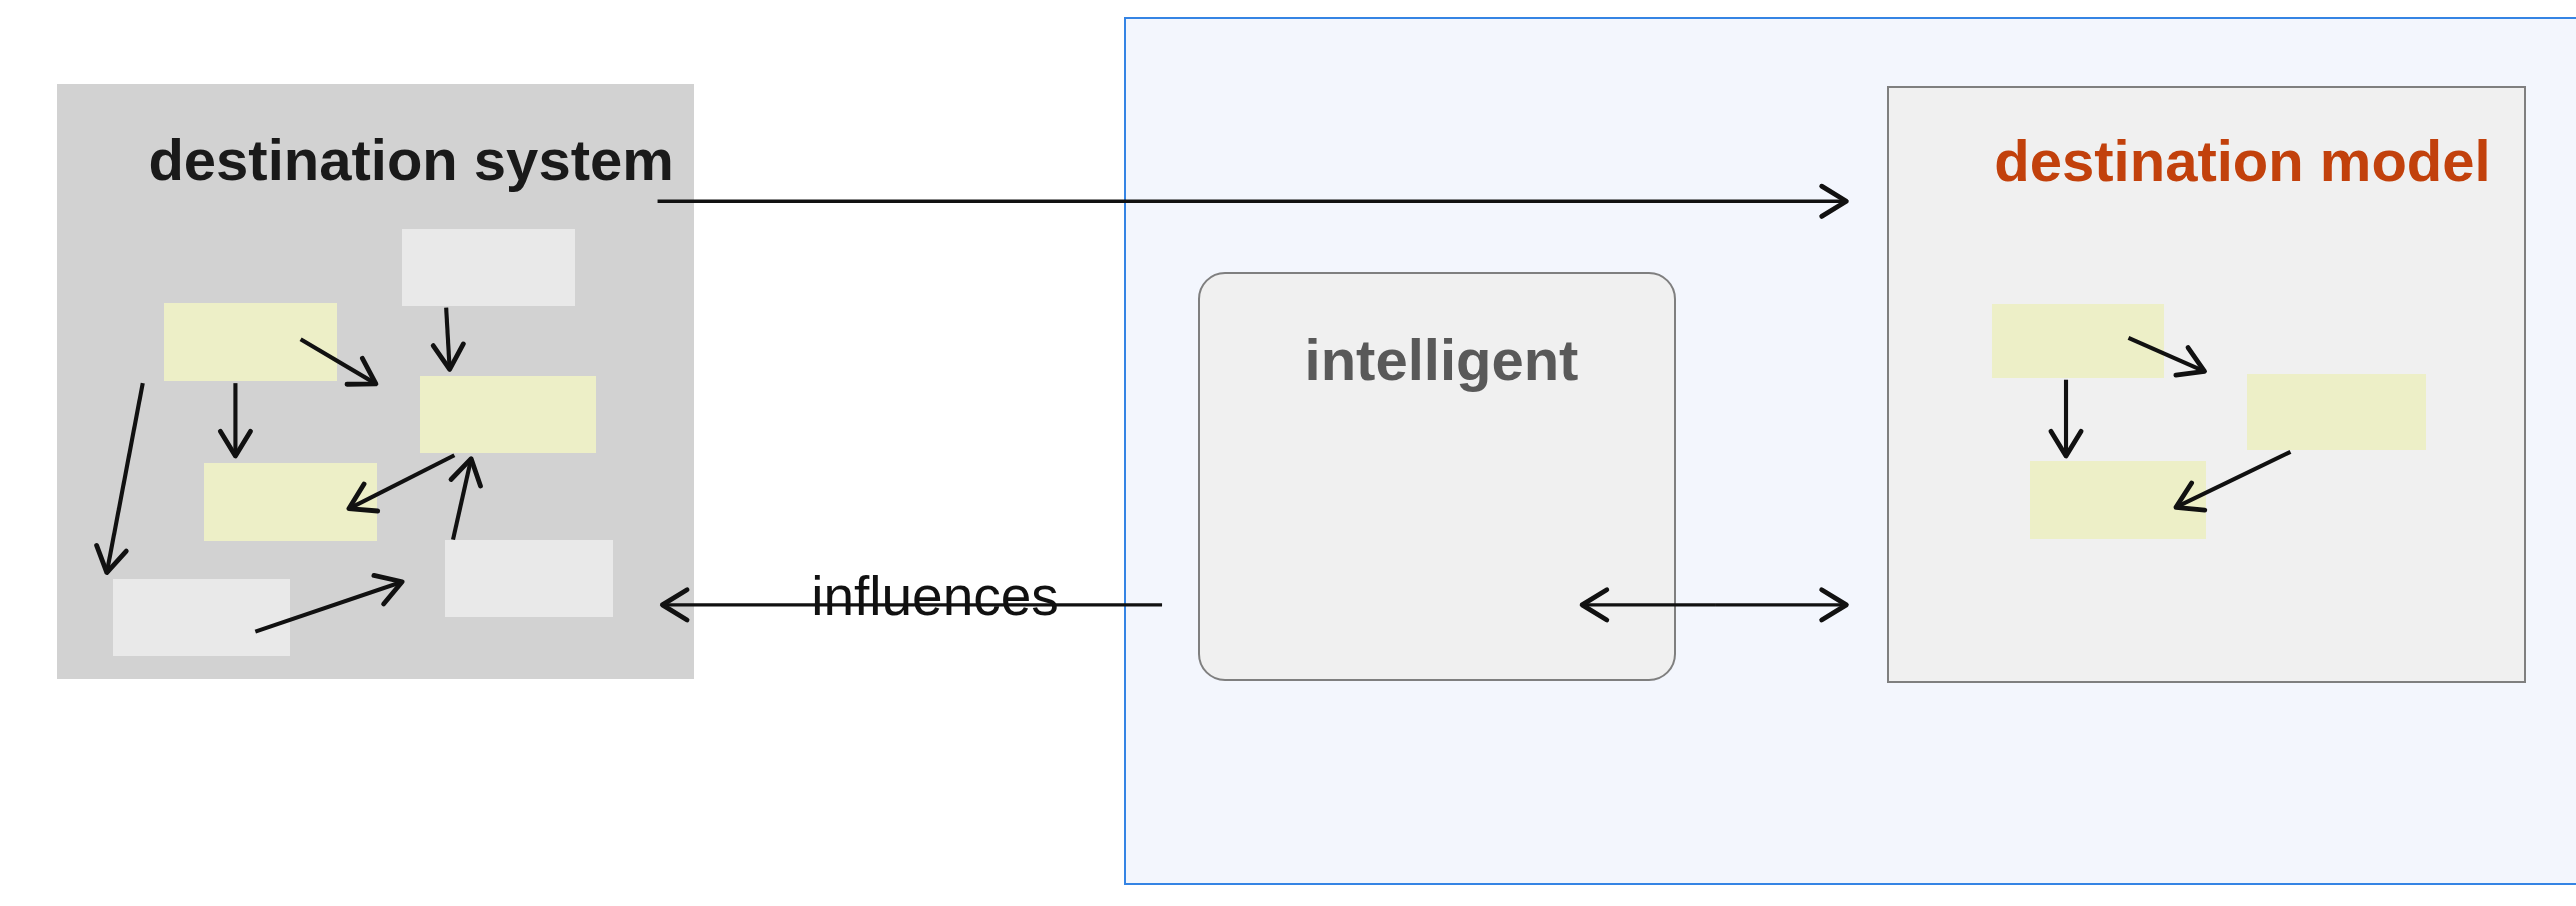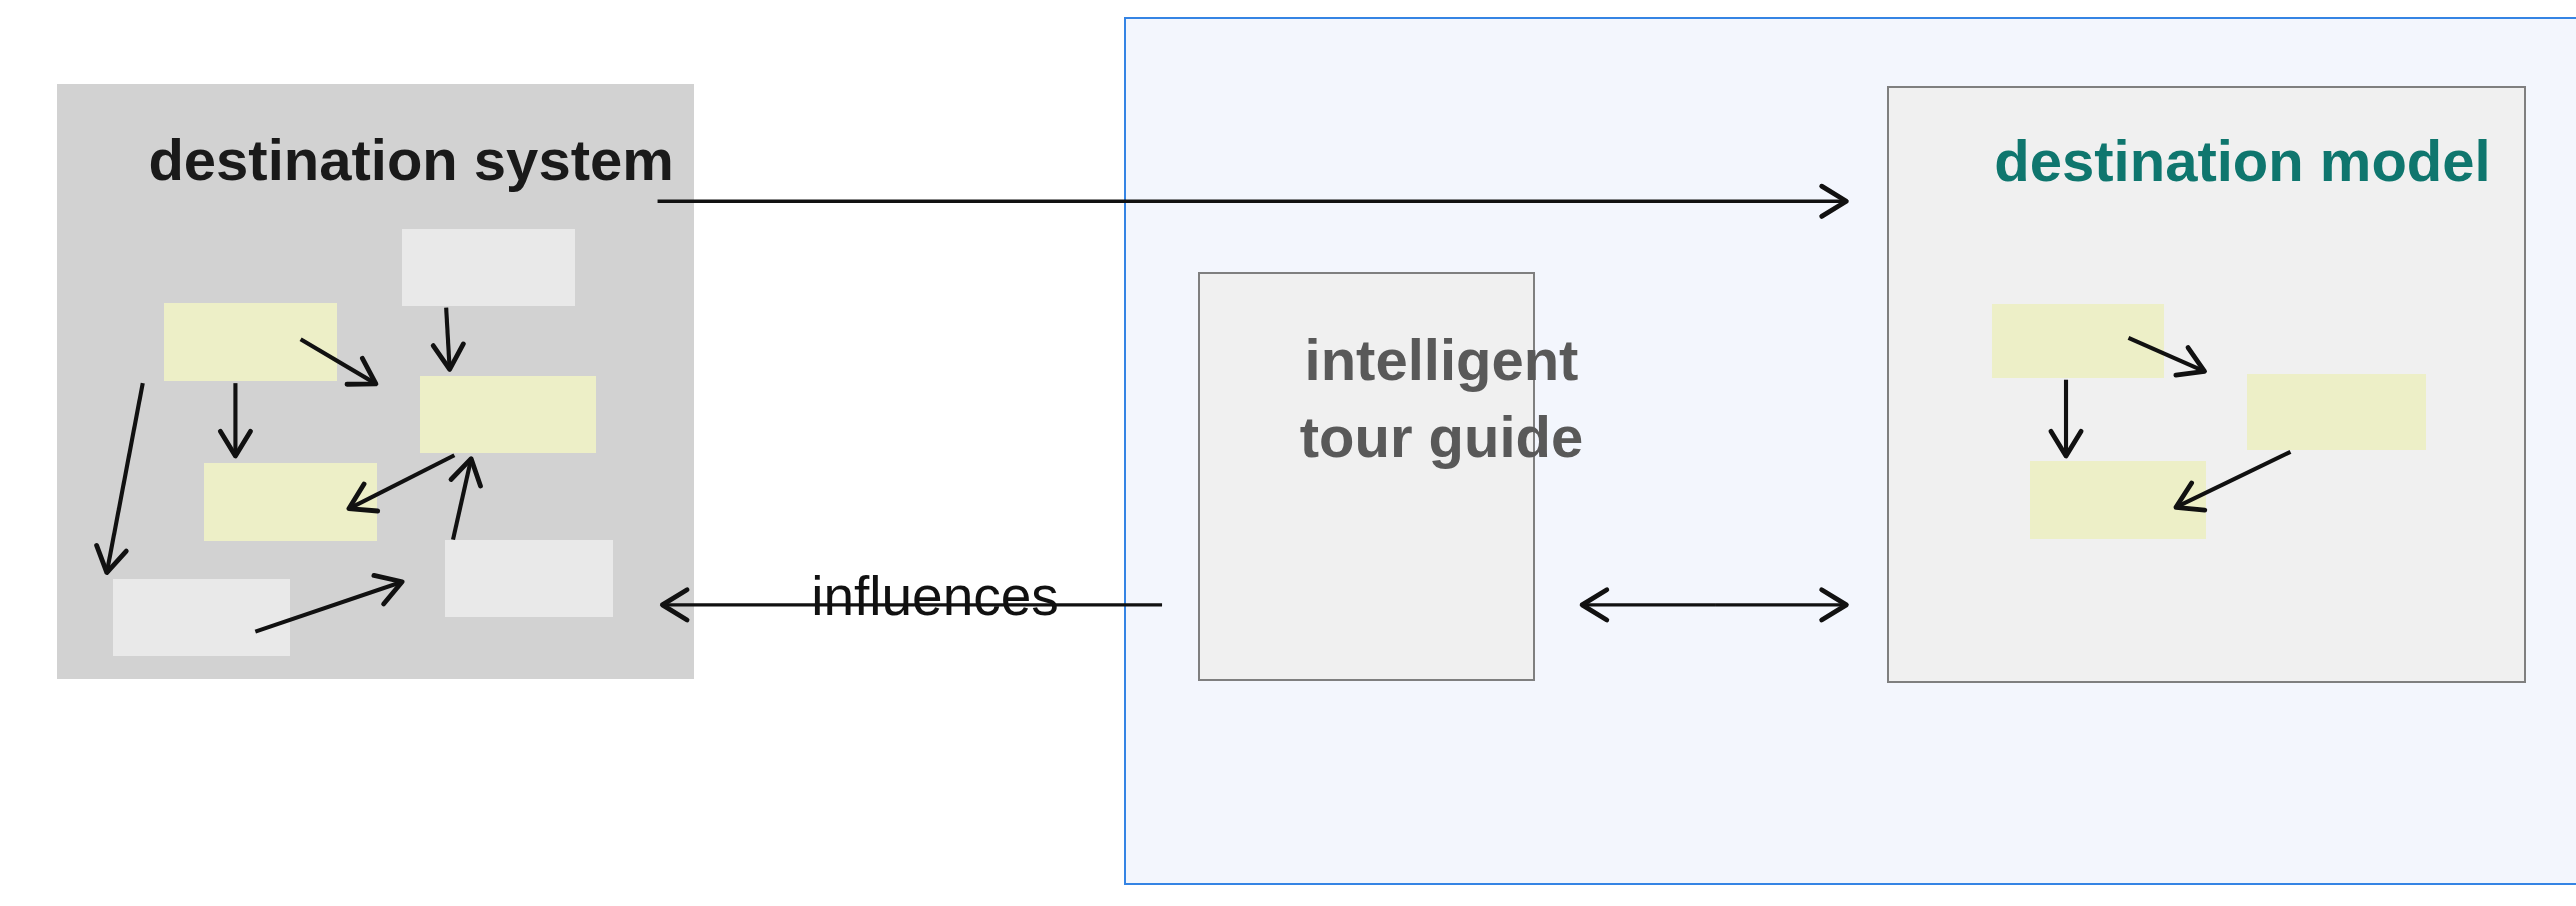--- a/index.html
+++ b/index.html
@@ -30,37 +30,37 @@
     border: 2.7px solid #3584e4;
     box-sizing: border-box;
   }
   
   .inner-box {
     background: #f0f0f0;
     border: 2.1px solid #7f7f7f;
     box-sizing: border-box;
   }
   .model-box { left: 1851px; top: 86px; width: 639px; height: 597px; }
-  .tour-box  { left: 1162px; top: 272px; width: 337px; height: 409px; }
+  .tour-box  { left: 1162px; top: 272px; width: 478px; height: 409px; border-radius: 27px; }
 
   
   .node { position: absolute; }
   .node.yellow { background: #edefc7; }
   .node.light  { background: #e9e9e9; }
 
   
   .box-title {
     font-size: 58px;
     font-weight: bold;
     color: #1a1a1a;
     text-align: center;
     line-height: 1;
     white-space: nowrap;
   }
-  .gray-title { color: #0f766e; }
+  .gray-title { color: #c2410c; }
   .edge-label {
     font-size: 55px;
     color: #111111;
     text-align: center;
     line-height: 1;
     white-space: nowrap;
   }
   .tour-title {
     font-size: 58px;
     font-weight: bold;
@@ -109,21 +109,20 @@
     <div class="abs box-title gray-title" style="left:0; top:44px; width:635px;">destination model</div>
 
     <div class="node yellow" style="left:103px; top:216px; width:172px; height:74px;"></div>
     <div class="node yellow" style="left:358px; top:286px; width:179px; height:76px;"></div>
     <div class="node yellow" style="left:141px; top:373px; width:176px; height:78px;"></div>
   </div>
 
   <div class="abs inner-box tour-box">
     <div class="abs tour-title" style="left:0; top:47px; width:411px;">
       <span>intelligent</span><br>
-      <span>tour guide</span>
     </div>
   </div>
 
   <div class="abs edge-label" style="left:693px; top:569px; width:412px;">influences</div>
 
 
   <svg class="arrow-layer" viewBox="0 0 3753 1321">
     <defs>
       <marker id="head" viewBox="0 0 60 60" markerWidth="60" markerHeight="60" refX="48" refY="30" orient="auto" markerUnits="userSpaceOnUse">
         <path d="M14,8 L50,30 L14,52" fill="none" stroke="#111111" stroke-width="7" stroke-linecap="round" stroke-linejoin="round"></path>

